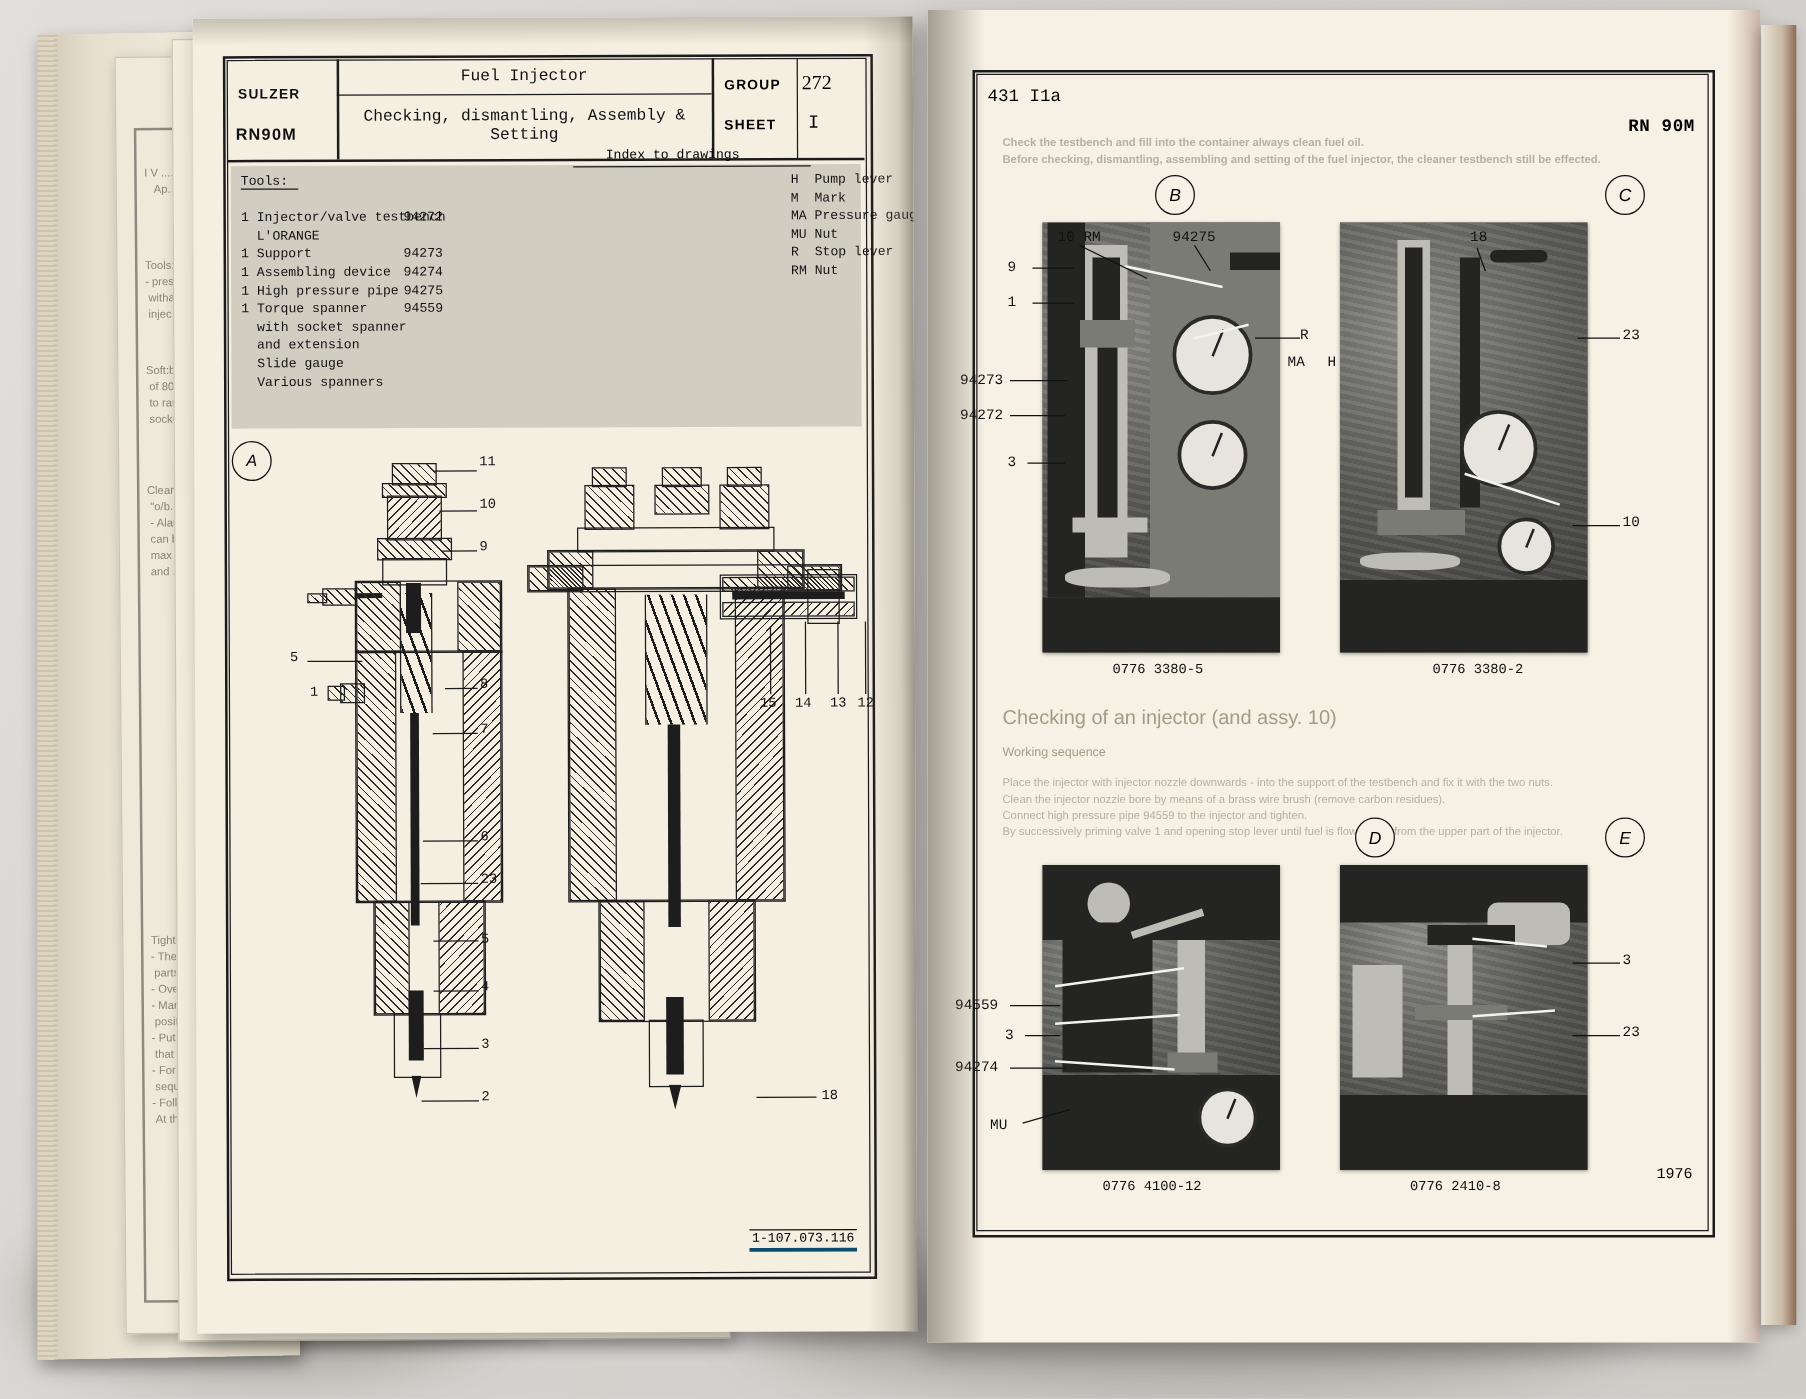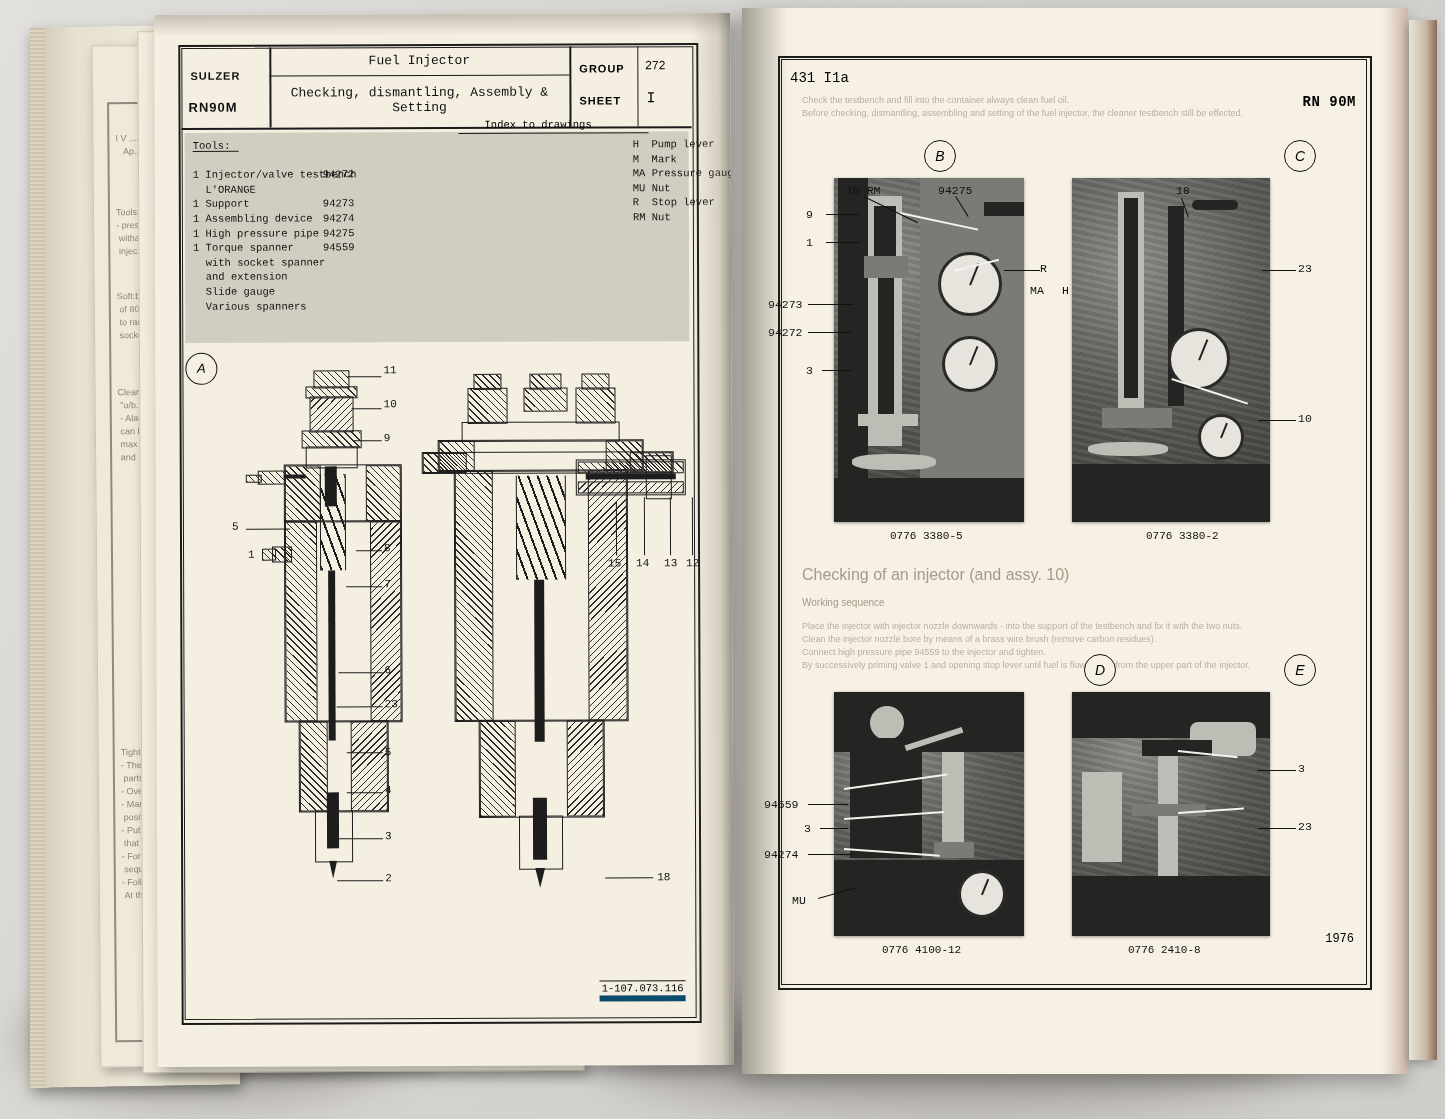--- a/index.html
+++ b/index.html
@@ -59,21 +59,21 @@
   .tb-right{position:absolute;right:0;top:0;width:120px;height:100%;}
   .sulzer{position:absolute;left:9px;top:22px;font-size:11px;font-weight:bold;letter-spacing:1px;color:#111;}
   .rn90m{position:absolute;left:7px;top:52px;font-size:13px;font-weight:bold;letter-spacing:1px;color:#111;}
   .tb-mid .l1{position:absolute;left:0;right:0;top:6px;text-align:center;font-size:13px;color:#111;
       font-family:"Liberation Mono",monospace;}
   .tb-mid .rule{position:absolute;left:0;right:0;top:28px;border-top:1px solid #1b1b1b;}
   .tb-mid .l2{position:absolute;left:0;right:0;top:38px;text-align:center;font-size:13px;color:#111;
       font-family:"Liberation Mono",monospace;}
   .tb-right .g{position:absolute;left:8px;top:16px;font-size:11px;font-weight:bold;letter-spacing:1px;}
   .tb-right .s{position:absolute;left:8px;top:48px;font-size:11px;font-weight:bold;letter-spacing:1px;}
-  .tb-right .gv{position:absolute;right:26px;top:12px;font-size:12px;font-family:Liberation Sans, sans-serif;text-align:center;}
+  .tb-right .gv{position:absolute;right:26px;top:12px;font-size:16px;font-family:Liberation Serif, serif;text-align:center;}
   .tb-right .sv{position:absolute;right:36px;top:44px;font-size:15px;font-family:"Liberation Mono",monospace;}
   .tb-right .vline{position:absolute;left:66px;top:0;height:100%;border-left:1px solid #1b1b1b;}
 
   
   .toolsbox{position:absolute;left:30px;top:118px;width:504px;height:210px;
      background:rgba(160,156,146,.40);}
   .col{position:absolute;top:6px;font-size:10.5px;line-height:14.6px;color:#121212;
      font-family:"Liberation Mono",monospace;white-space:pre;}
   .colA{left:8px;}
   .colAnum{left:138px;}
@@ -84,21 +84,21 @@
   .idxrule{position:absolute;left:274px;top:1px;width:190px;border-top:1px solid #1b1b1b;}
   .toolsrule{position:absolute;left:8px;top:18px;width:46px;border-top:1px solid #1b1b1b;}
 
   
   .drawing{position:absolute;left:30px;top:338px;width:504px;height:660px;}
   .lbl{position:absolute;font-size:11px;font-family:"Liberation Mono",monospace;color:#111;}
   .lead{position:absolute;background:#1b1b1b;height:1px;transform-origin:0 0;}
   .circA{position:absolute;width:30px;height:30px;border:1.4px solid #111;border-radius:50%;
      font-size:13px;font-style:italic;text-align:center;line-height:30px;}
   .drwno{position:absolute;right:6px;bottom:10px;font-size:10.5px;font-family:"Liberation Mono",monospace;
-     border-top:1px solid #111;border-bottom:6px solid #0c4a6e;padding:1px 2px;}
+     border-top:1px solid #111;border-bottom:3px solid #0c4a6e;padding:1px 2px;}
 
   
   .ink{position:absolute;background:#1d1d1d;}
   .hatch{position:absolute;background:
      repeating-linear-gradient(45deg,#2a2a2a 0 1px,rgba(0,0,0,0) 1px 5px);
      border:1px solid #1d1d1d;}
   .hatch2{position:absolute;background:
      repeating-linear-gradient(-45deg,#2a2a2a 0 1px,rgba(0,0,0,0) 1px 5px);
      border:1px solid #1d1d1d;}
   .spring{position:absolute;background:
@@ -364,21 +364,21 @@
   </div>
 
   <div id="rightpage">
     <div class="rframe"></div>
     <div class="rframe2"></div>
 
     <div class="rpgno">431 I1a</div>
     <div class="rmodel">RN 90M</div>
     <div class="ryear">1976</div>
 
-    <div class="ghost" style="left:60px;top:86px;width:540px;">Check the testbench and fill into the container always clean fuel oil.
+    <div class="ghost" style="left:60px;top:100px;width:540px;font-weight:bold;">Check the testbench and fill into the container always clean fuel oil.
 Before checking, dismantling, assembling and setting of the fuel injector, the cleaner testbench still be effected.</div>
     <div class="ghost" style="left:60px;top:560px;width:540px;font-size:16px;color:#a39b88;">Checking of an injector (and assy. 10)</div>
     <div class="ghost" style="left:60px;top:588px;width:540px;font-size:10px;color:#a39b88;">Working sequence</div>
     <div class="ghost" style="left:60px;top:612px;width:560px;">Place the injector with injector nozzle downwards - into the support of the testbench and fix it with the two nuts.
 Clean the injector nozzle bore by means of a brass wire brush (remove carbon residues).
 Connect high pressure pipe 94559 to the injector and tighten.
 By successively priming valve 1 and opening stop lever until fuel is flowing out from the upper part of the injector.</div>
 
     <div class="circ" style="left:182px;top:132px;">B</div>
     <div class="photo" style="left:92px;top:170px;width:190px;height:344px;">

